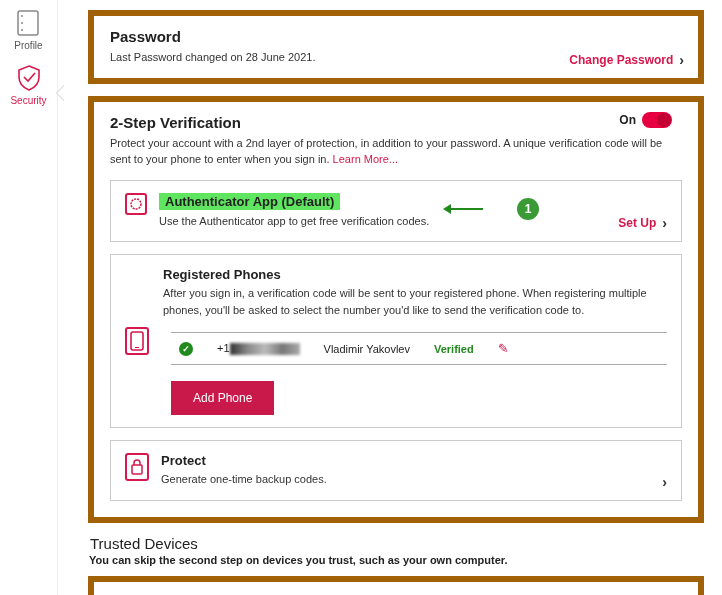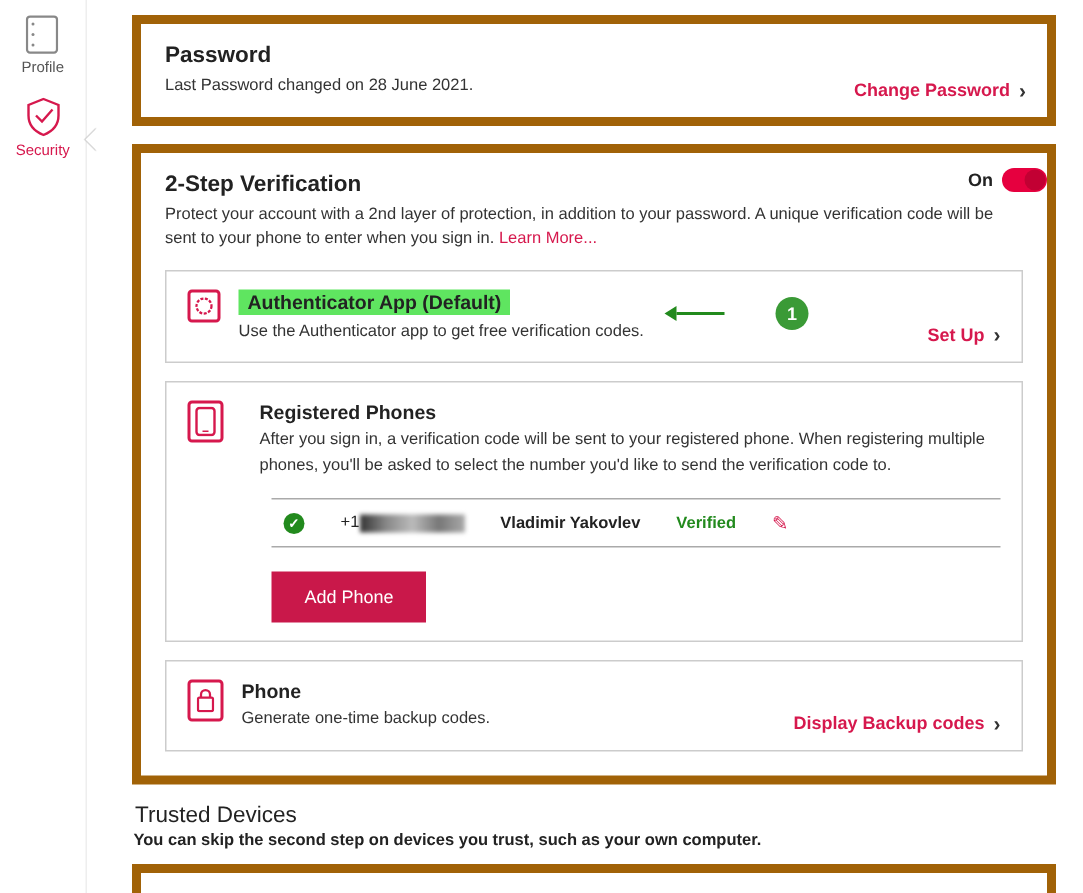--- a/index.html
+++ b/index.html
@@ -9,21 +9,21 @@
   .nav-item { display: flex; flex-direction: column; align-items: center; gap: 4px; cursor: pointer; font-size: 10px; color: #555; }
   .nav-item.active { color: #d6184d; }
   .nav-pointer { position: absolute; top: 85px; left: 57px; width: 0; height: 0; border-top: 8px solid transparent; border-bottom: 8px solid transparent; border-right: 8px solid #fff; filter: drop-shadow(-1px 0 0 #ccc); }
   .main { flex: 1; padding: 10px 18px 20px 30px; }
   h1 { font-size: 27px; font-weight: 800; margin-bottom: 8px; }
   .card { border: 6px solid #a16207; padding: 12px 16px; margin-bottom: 12px; position: relative; }
   .card-title { font-size: 15px; font-weight: 700; margin-bottom: 4px; }
   .card-sub { font-size: 11px; color: #333; line-height: 1.5; }
   .action { position: absolute; right: 14px; bottom: 10px; font-size: 12px; font-weight: 700; color: #d6184d; cursor: pointer; display: flex; align-items: center; gap: 6px; }
   .chev { font-size: 14px; color: #333; font-weight: 700; }
-  .toggle-row { position: absolute; right: 0; top: 10px; display: flex; align-items: center; gap: 6px; }
+  .toggle-row { position: absolute; right: 26px; top: 10px; display: flex; align-items: center; gap: 6px; }
   .toggle-label { font-size: 12px; font-weight: 700; }
   .toggle { width: 30px; height: 16px; border-radius: 8px; background: #e6003f; position: relative; }
   .toggle::after { content: ""; position: absolute; right: 1px; top: 1px; width: 14px; height: 14px; border-radius: 50%; background: #c20033; }
   a.learn { color: #d6184d; text-decoration: none; }
   .subcard { border: 1px solid #ccc; padding: 12px 14px; margin-top: 12px; position: relative; display: flex; gap: 12px; align-items: flex-start; }
   .iconbox { width: 24px; height: 28px; border: 2px solid #d6184d; border-radius: 3px; display: flex; align-items: center; justify-content: center; flex-shrink: 0; }
   .iconbox.square { width: 22px; height: 22px; }
   .sc-body { flex: 1; }
   .sc-title { font-size: 13px; font-weight: 700; display: inline-block; padding: 1px 6px; }
   .hl { background: #5fe560; }
@@ -103,57 +103,56 @@
           <span class="sc-title hl">Authenticator App (Default)</span>
           <div class="sc-sub">Use the Authenticator app to get free verification codes.</div>
         </div>
         <div class="action">
           <span>Set Up</span>
           <span class="chev">›</span>
         </div>
       </div>
 
       <div class="subcard" style="display:block;">
-        <div style="display:flex; gap:24px; align-items:flex-start;">
+        <div style="display:flex; gap:14px; align-items:center;">
           <div class="iconbox">
             <svg width="14" height="20" viewBox="0 0 14 20">
                 <rect x="1" y="1" width="12" height="18" rx="2" fill="none" stroke="#d6184d" stroke-width="1.6"></rect>
                 <rect x="5" y="16" width="4" height="1" fill="#d6184d"></rect>
               </svg>
           </div>
           <div class="sc-body">
             <div class="sc-title" style="padding:0;">Registered Phones</div>
             <div class="sc-sub">After you sign in, a verification code will be sent to your registered phone. When registering multiple phones, you'll be asked to select the number you'd like to send the verification code to.</div>
 
             <div class="phone-row">
               <span class="verified-dot">✓</span>
               <span><span>+1</span><span class="smudge"></span></span>
-              <span style="font-weight:700;">Vladimir Yakovlev</span>
+              <span style="font-weight:400;">Vladimir Yakovlev</span>
               <span class="verified-text">Verified</span>
               <span class="pencil">✎</span>
             </div>
 
             <button class="btn">Add Phone</button>
           </div>
         </div>
       </div>
 
       <div class="subcard">
         <div class="iconbox">
           <svg width="12" height="16" viewBox="0 0 12 16">
               <rect x="1" y="6" width="10" height="9" rx="1" fill="none" stroke="#d6184d" stroke-width="1.5"></rect>
               <path d="M3 6 V4 a3 3 0 0 1 6 0 V6" fill="none" stroke="#d6184d" stroke-width="1.5"></path>
             </svg>
         </div>
         <div class="sc-body">
-          <div class="sc-title" style="padding:0;">Phone</div>
+          <div class="sc-title" style="padding:0;">Protect</div>
           <div class="sc-sub">Generate one-time backup codes.</div>
         </div>
         <div class="action">
-          <span>Display Backup codes</span>
           <span class="chev">›</span>
         </div>
       </div>
     </div>
 
     <div class="section-head">Trusted Devices</div>
     <div class="section-sub">You can skip the second step on devices you trust, such as your own computer.</div>
 
     <div class="card" style="display:flex; gap:14px; align-items:flex-start;">
       

